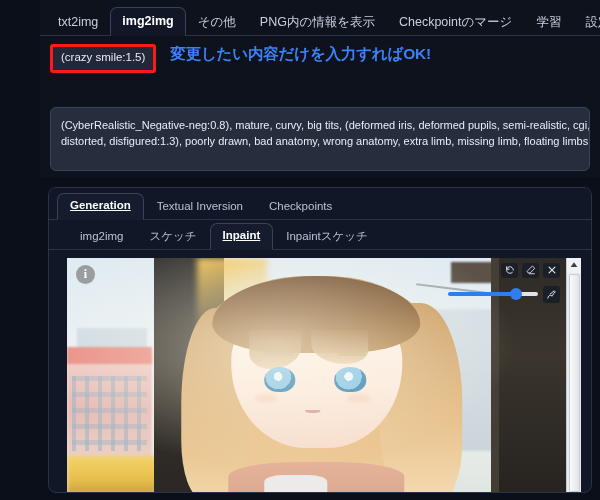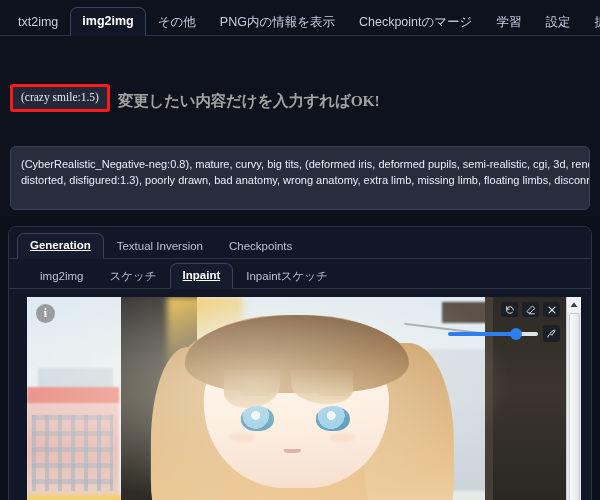--- a/index.html
+++ b/index.html
@@ -2,21 +2,21 @@
 <html><head>
 <meta charset="utf-8">
 <style>
   * { box-sizing: border-box; margin: 0; padding: 0; }
   html, body {
     width: 600px; height: 500px;
     background: #0b0f19;
     font-family: "Liberation Sans", sans-serif;
     overflow: hidden;
   }
-  .app { width: 600px; height: 500px; position: relative; background: #0b0f19; }
+  .app { width: 600px; height: 500px; position: relative; background: #0b0f19; padding-left: 40px; }
 
   
   .toptabs {
     display: flex; align-items: flex-end;
     height: 36px;
     padding-left: 6px;
     background: #0d121d;
     border-bottom: 1px solid #2b3346;
     position: relative;
   }
@@ -37,39 +37,38 @@
     color: #ffffff;
     font-weight: bold;
     background: #111726;
     border-color: #39425a;
     border-bottom: 1px solid #111726;
   }
 
   
   .promptzone { padding: 8px 10px 6px 10px; background: #0d121d; }
 
-  .prompt-row { display: flex; align-items: flex-end; gap: 8px; font-family: Liberation Serif, serif; }
+  .prompt-row { display: flex; align-items: flex-start; gap: 14px; }
 
   .pos-prompt {
     background: #222838;
     border: 3px solid #ff1a1a;
     border-radius: 3px;
     color: #e6eaf3;
     font-size: 11.5px;
     padding: 5px 8px 6px 8px;
     line-height: 1;
     white-space: nowrap;
   }
   .annotation {
-    color: #a3a3a3;
+    color: #3b82f6;
     font-size: 15.5px;
     font-weight: bold;
     letter-spacing: -0.2px;
     white-space: nowrap;
-    margin-top: 47px;
   }
   .pos-filler { height: 22px; }
 
   .neg-prompt {
     margin-top: 12px;
     background: #262d3d;
     border: 1px solid #3a4358;
     border-radius: 6px;
     height: 64px;
     padding: 9px 0 0 10px;

